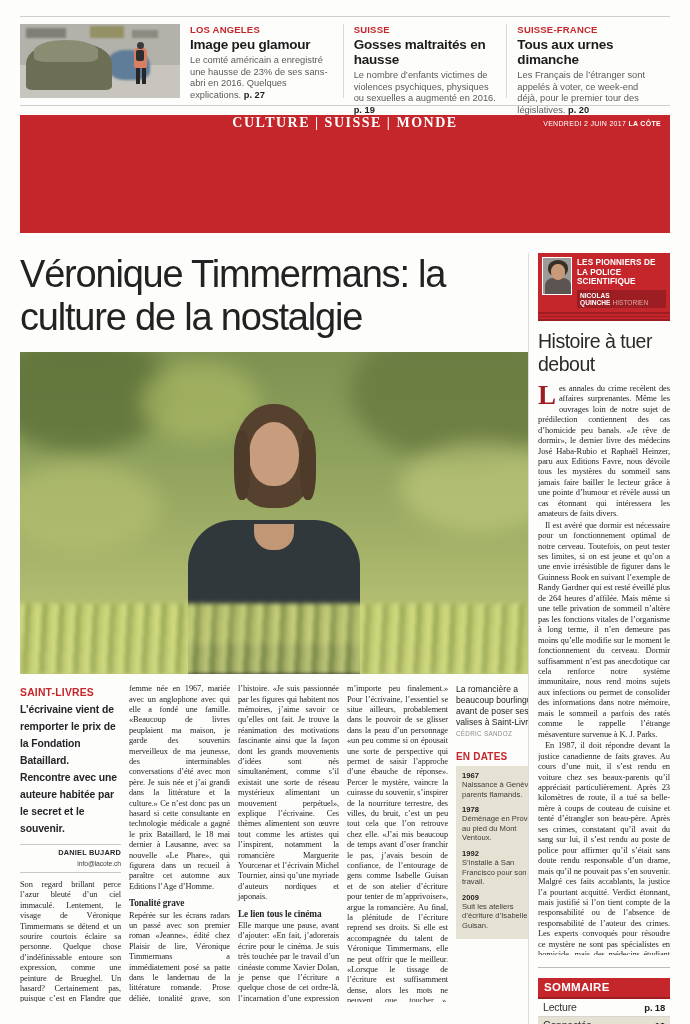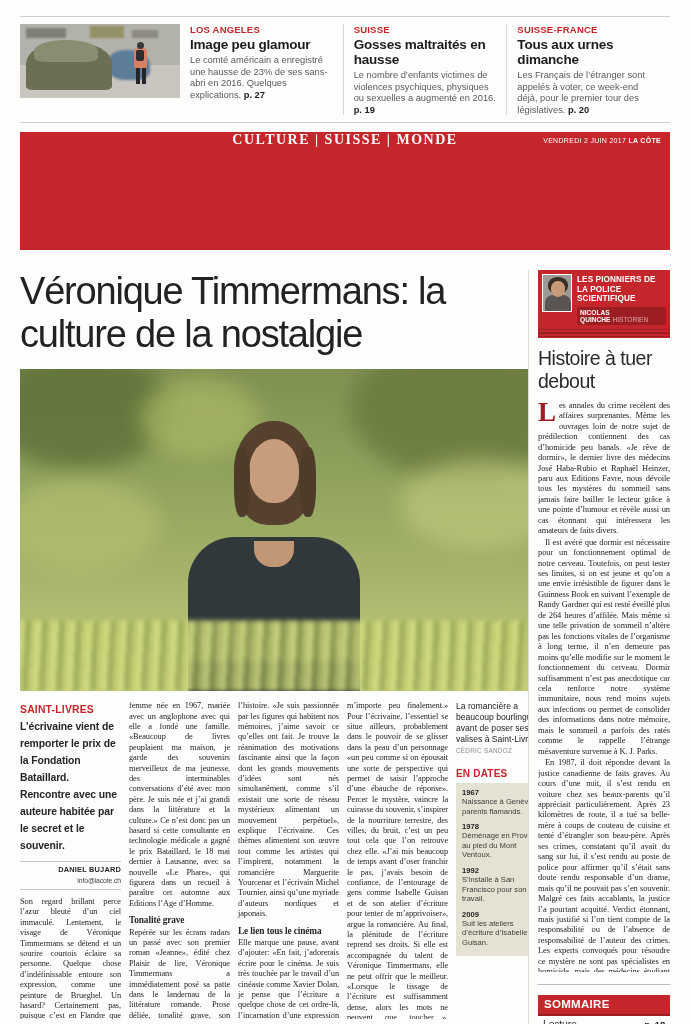--- a/index.html
+++ b/index.html
@@ -4,21 +4,21 @@
 <style>
   * { margin:0; padding:0; box-sizing:border-box; }
   html,body { background:#f3f3f1; }
   body {
     width:690px; height:1024px; margin:0 auto; background:#fdfdfb;
     font-family:"Liberation Sans", sans-serif; color:#1c1c1c;
     padding:0 20px; overflow:hidden; position:relative;
   }
   
   .top-strip { margin-top:16px; border-top:1px solid #cfcfcb; border-bottom:1px solid #cfcfcb;
-    padding:7px 0; display:flex; align-items:stretch; height:107px; }
+    padding:7px 0; display:flex; align-items:stretch; height:90px; }
   .teaser-photo { width:160px; height:74px; position:relative; overflow:hidden; background:#b6b5ae; flex:none; }
   .tp-wall { position:absolute; inset:0; background:linear-gradient(180deg,#b2b1aa 0 55%,#c7c5bd 55% 100%); }
   .tp-graf1 { position:absolute; left:6px; top:4px; width:40px; height:10px; background:#6a6a64; filter:blur(1px); opacity:.7;}
   .tp-graf2 { position:absolute; left:70px; top:2px; width:34px; height:12px; background:#8d8a55; filter:blur(1px); opacity:.8;}
   .tp-graf3 { position:absolute; left:112px; top:6px; width:26px; height:8px; background:#7d7a70; filter:blur(1px); opacity:.7;}
   .tp-tarp { position:absolute; left:88px; top:26px; width:42px; height:30px; background:#5f7c99; border-radius:40% 50% 30% 40%; filter:blur(1px);}
   .tp-tent { position:absolute; left:6px; top:18px; width:86px; height:48px; background:#6d6f55; border-radius:45% 45% 8% 8%; }
   .tp-tent2 { position:absolute; left:14px; top:16px; width:64px; height:22px; background:#8b8d72; border-radius:50% 50% 20% 20%; }
   .tp-person { position:absolute; left:114px; top:24px; width:13px; height:20px; background:#d97f62; border-radius:4px 4px 2px 2px;}
   .tp-pack { position:absolute; left:116px; top:26px; width:8px; height:11px; background:#2e2e30; border-radius:2px;}

